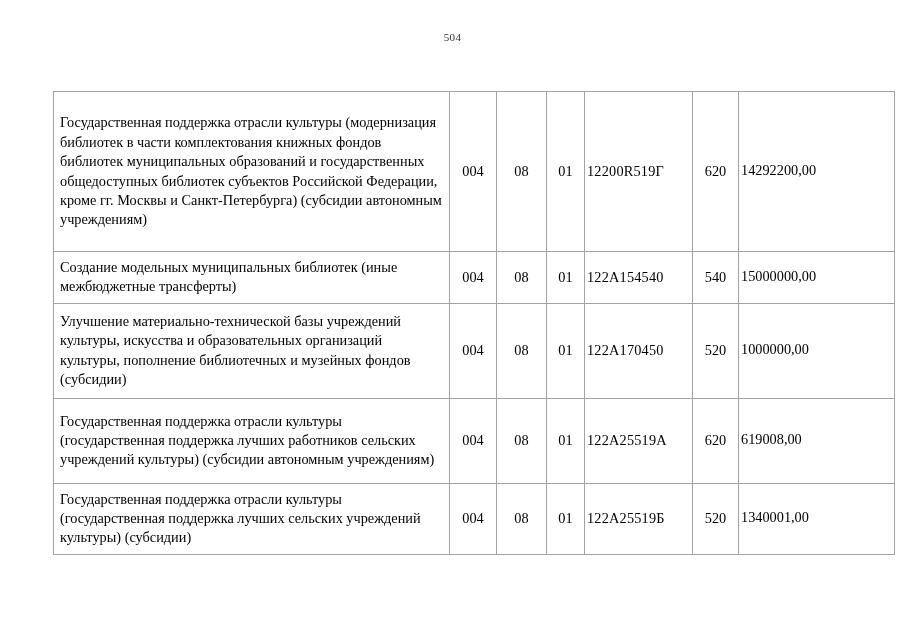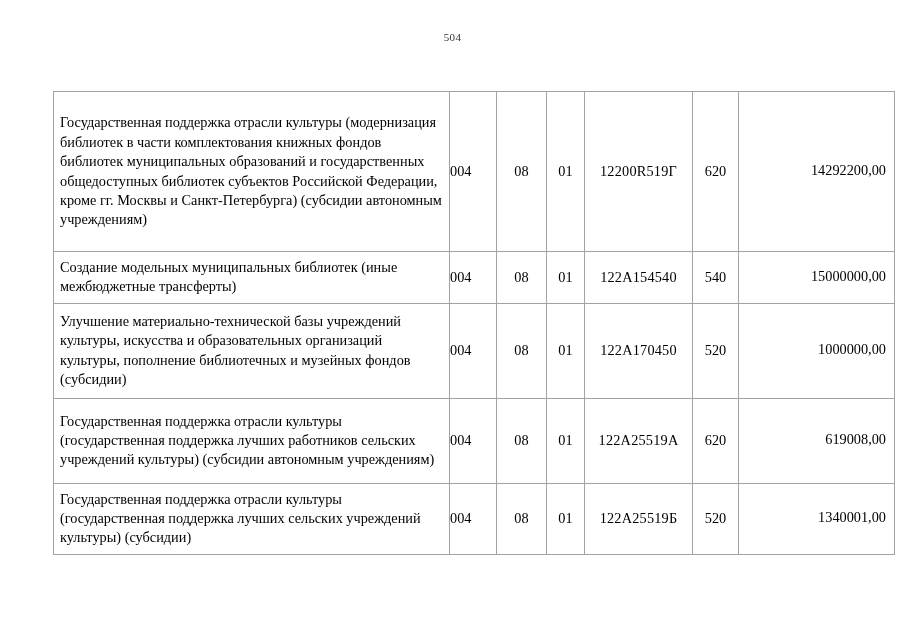--- a/index.html
+++ b/index.html
@@ -55,47 +55,48 @@
     width: 383px;
     padding: 6px 6px 6px 6px;
     vertical-align: top;
     text-align: left;
   }
   td.c-name.mid {
     vertical-align: middle;
   }
   td.c-chapter {
     width: 46px;
+    text-align: center;
     padding: 2px 0;
   }
   td.c-section {
     width: 33px;
     text-align: center;
     padding: 2px 8px;
   }
   td.c-subsection {
     width: 37px;
     text-align: center;
     padding: 2px 0;
     margin-top: 20px;
   }
   td.c-code {
     width: 103px;
-    text-align: center;
+    text-align: left;
     padding: 4px 2px;
     letter-spacing: 0.2px;
   }
   td.c-type {
     width: 45px;
     text-align: center;
     padding: 8px 0;
   }
   td.c-amount {
     width: 145px;
-    text-align: right;
+    text-align: left;
     padding: 0 8px 2px 2px;
     white-space: nowrap;
   }
   .row-h1 { height: 160px; }
   .row-h2 { height: 41px; }
   .row-h3 { height: 95px; }
   .row-h4 { height: 85px; }
   .row-h5 { height: 62px; }
 </style>
 </head>

